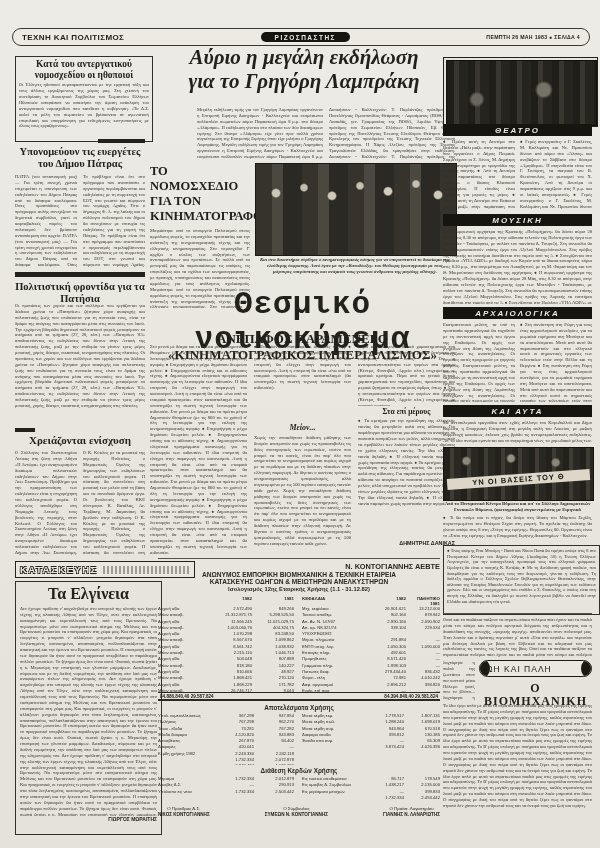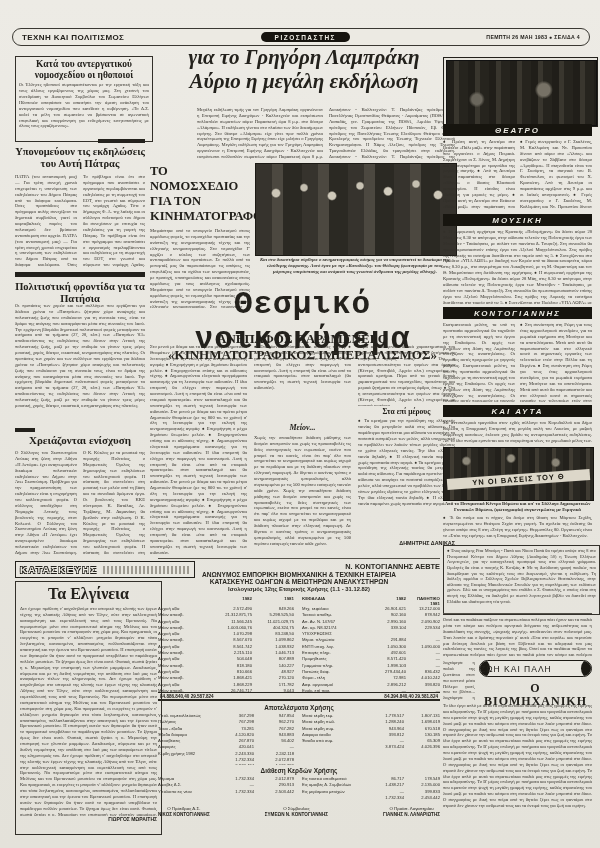--- a/index.html
+++ b/index.html
@@ -86,21 +86,21 @@
     <span class="dt">ΠΕΜΠΤΗ 26 ΜΑΗ 1983 ● ΣΕΛΙΔΑ 4</span>
   </div>
 
   <div class="abs boxed" style="left:15px;top:56px;width:130px;height:80px;padding:2px 3px;">
     <div class="h-serif" style="font-size:9.5px;">Κατά του αντεργατικού νομοσχεδίου οι ηθοποιοί</div>
     <div class="t" style="height:52px;margin-top:2px;">Οι Έλληνες ηθοποιοί συμπαραστέκονται με την εργατική τάξη και τους άλλους εργαζόμενους της χώρας μας. Στη χτεσινή του συνεδρίαση το Διοικητικό Συμβούλιο του Σωματείου Ελλήνων Ηθοποιών αποφάσισε να απαιτήσει την άμεση ανάκληση του αντεργατικού νομοσχεδίου που κατέθεσε η κυβέρνηση. «Το Δ.Σ. καλεί τα μέλη του σωματείου να βρίσκονται σε αγωνιστική επιφυλακή και επαγρύπνηση για ενδεχόμενες κινητοποιήσεις με όλους τους εργαζόμενους».</div>
   </div>
 
   <div class="abs rule" style="left:98px;top:139px;width:47px;height:4px;"></div>
   <div class="abs h-serif" style="left:15px;top:146px;width:130px;font-size:10.5px;">
-    <span>Υπονομεύουν τις εκδηλώσεις του Αυτή Πάτρας</span>
+    <span>Υπονομεύουν τις ευεργέτες του Δήμου Πάτρας</span>
   </div>
   <div class="abs cols" style="left:15px;top:174px;width:130px;height:94px;">
     <div class="t">ΠΑΤΡΑ (του ανταποκριτή μας) — Για τρίτη συνεχή χρονιά επιχειρείται η υπονόμευση των εκδηλώσεων του Δήμου Πάτρας από τα διάφορα κυκλώματα. Όσες προσπάθειες στο πρόγραμμα αυλής συνεχίζουν τα δημοτικά συμβούλια, γιατί οι καρναβαλικές παρέες του πολιτισμού δεν βρίσκουν ανταπόκριση στο αρχείο. ΠΑΤΡΑ (του ανταποκριτή μας) — Για τρίτη συνεχή χρονιά επιχειρείται η υπονόμευση των εκδηλώσεων του Δήμου Πάτρας από τα διάφορα κυκλώματα. Όσες προσπάθειες στο πρόγραμμα αυλής συνεχίζουν τα δημοτικά συμβούλια, γιατί οι καρναβαλικές παρέες του πολιτισμού δεν βρίσκουν ανταπόκριση στο αρχείο.</div>
     <div class="t">Το πρόβλημα είναι ότι στο πρόγραμμα που αναπτύσσει ο οργανισμός περιλαμβάνονται και εκδηλώσεις με τη συμμετοχή του ΕΟΤ, στο γνωστό και σύμφωνο του νομάρχη Αχαΐας. Τότε ο δήμαρχος Φ. Α. της λαϊκής και οι σύλλογοι πολιτισμού του δήμου θα συνεχίσουν με επιτυχία τις εκδηλώσεις για τη γιορτή της Πάτρας. Το πρόβλημα είναι ότι στο πρόγραμμα που αναπτύσσει ο οργανισμός περιλαμβάνονται και εκδηλώσεις με τη συμμετοχή του ΕΟΤ, στο γνωστό και σύμφωνο του νομάρχη Αχαΐας. Τότε ο δήμαρχος Φ. Α. της λαϊκής και οι σύλλογοι πολιτισμού του δήμου θα συνεχίσουν με επιτυχία τις εκδηλώσεις για τη γιορτή της Πάτρας.</div>
   </div>
 
   <div class="abs rule" style="left:15px;top:272px;width:130px;height:4.5px;"></div>
   <div class="abs h-serif" style="left:15px;top:281px;width:130px;font-size:10.5px;">
     <span>Πολιτιστική φροντίδα για τα Πατήσια</span>
   </div>
@@ -119,22 +119,22 @@
     <span class="w">ΚΑΤΑΣΚΕΥΗΣ</span>
     <span class="scr"></span>
   </div>
   <div class="abs boxed" style="left:15px;top:581px;width:137px;height:246px;padding:3px 4px;">
     <div class="h-serif" style="font-size:16px;">Τα Ελγίνεια</div>
     <div class="t" style="height:210px;margin-top:3px;">Δεν έχουμε πρόθεση ν' ασχοληθούμε στο ιστορικό της κλοπής των έργων τέχνης της κλασικής Αθήνας από τον Έλγιν, ούτε στην καλλιτεχνική καταφρόνηση και εκμετάλλευσή τους από τους Βρετανούς. Να περιοριστούμε μόνο στο εκστρατευτικό αίτημα της Μελίνας και του Βρετανικού μουσείου να επιστραφούν στη χώρα μας. Και πραγματικά, οι ευεργέτες τι μπορούν ν' αλλάξουν: μνημεία θησαυρών στα τόσα λεηλατημένα, κατοικημένα, αποσπασμένα, πολλαπλασιάζονται στην απαιτητική και την έρευνα του Βρετανικού μουσείου. Η επιστροφή αυτών των θησαυρών θα ήταν αυτό το πραγματικό υπερβόλαιο το παράδειγμα πολλών μουσείων. Το ζήτημα όμως δεν είναι αυτό. Φυσικά, σωστά ζητάει η κ. Μερκούρη την επιστροφή των γλυπτών μαρμάρων. Διεκδικούμε, σύμφωνα και με τη διεθνή νομιμότητα, την απόδοση στο λαό μας των αναφαίρετων τίτλων της κληρονομιάς του. Δεν έχουμε πρόθεση ν' ασχοληθούμε στο ιστορικό της κλοπής των έργων τέχνης της κλασικής Αθήνας από τον Έλγιν, ούτε στην καλλιτεχνική καταφρόνηση και εκμετάλλευσή τους από τους Βρετανούς. Να περιοριστούμε μόνο στο εκστρατευτικό αίτημα της Μελίνας και του Βρετανικού μουσείου να επιστραφούν στη χώρα μας. Και πραγματικά, οι ευεργέτες τι μπορούν ν' αλλάξουν: μνημεία θησαυρών στα τόσα λεηλατημένα, κατοικημένα, αποσπασμένα, πολλαπλασιάζονται στην απαιτητική και την έρευνα του Βρετανικού μουσείου. Η επιστροφή αυτών των θησαυρών θα ήταν αυτό το πραγματικό υπερβόλαιο το παράδειγμα πολλών μουσείων. Το ζήτημα όμως δεν είναι αυτό. Φυσικά, σωστά ζητάει η κ. Μερκούρη την επιστροφή των γλυπτών μαρμάρων. Διεκδικούμε, σύμφωνα και με τη διεθνή νομιμότητα, την απόδοση στο λαό μας των αναφαίρετων τίτλων της κληρονομιάς του. Δεν έχουμε πρόθεση ν' ασχοληθούμε στο ιστορικό της κλοπής των έργων τέχνης της κλασικής Αθήνας από τον Έλγιν, ούτε στην καλλιτεχνική καταφρόνηση και εκμετάλλευσή τους από τους Βρετανούς. Να περιοριστούμε μόνο στο εκστρατευτικό αίτημα της Μελίνας και του Βρετανικού μουσείου να επιστραφούν στη χώρα μας. Και πραγματικά, οι ευεργέτες τι μπορούν ν' αλλάξουν: μνημεία θησαυρών στα τόσα λεηλατημένα, κατοικημένα, αποσπασμένα, πολλαπλασιάζονται στην απαιτητική και την έρευνα του Βρετανικού μουσείου. Η επιστροφή αυτών των θησαυρών θα ήταν αυτό το πραγματικό υπερβόλαιο το παράδειγμα πολλών μουσείων. Το ζήτημα όμως δεν είναι αυτό. Φυσικά, σωστά ζητάει η κ. Μερκούρη την επιστροφή των γλυπτών μαρμάρων. Διεκδικούμε, σύμφωνα και με τη διεθνή νομιμότητα, την απόδοση στο λαό μας των αναφαίρετων τίτλων της κληρονομιάς του.</div>
     <div style="text-align:right;font-weight:bold;font-size:5px;font-family:'Liberation Sans',sans-serif;">ΓΙΩΡΓΟΣ ΜΩΡΑΙΤΗΣ</div>
   </div>
 
   <div class="abs h-serif ital" style="left:150px;top:46px;width:308px;font-size:21px;">
+    <div>Αύριο η μεγάλη εκδήλωση</div>
     <div>για το Γρηγόρη Λαμπράκη</div>
-    <div>Αύριο η μεγάλη εκδήλωση</div>
   </div>
   <div class="abs cols" style="left:197px;top:107px;width:258px;height:53px;">
     <div class="t">Μεγάλη εκδήλωση τιμής για τον Γρηγόρη Λαμπράκη οργανώνουν η Επιτροπή Ειρήνης Δικηγόρων - Καλλιτεχνών και εκπρόσωποι πολλαπλών σωματείων αύριο Παρασκευή ώρα 8 μ.μ. στο θέατρο «Αλάμπρα». Η εκδήλωση γίνεται στο πλαίσιο των δύο δεκαήμερων ειρήνης. Στο θέατρο «Αλάμπρα» είχε γίνει πριν πολλά χρόνια συγκέντρωση της Επιτροπής Ειρήνης όπου είχε μιλήσει ο Γρηγόρης Λαμπράκης. Μεγάλη εκδήλωση τιμής για τον Γρηγόρη Λαμπράκη οργανώνουν η Επιτροπή Ειρήνης Δικηγόρων - Καλλιτεχνών και εκπρόσωποι πολλαπλών σωματείων αύριο Παρασκευή ώρα 8 μ.μ. στο θέατρο «Αλάμπρα». Η εκδήλωση γίνεται στο πλαίσιο των δύο δεκαήμερων ειρήνης. Στο θέατρο «Αλάμπρα» είχε γίνει πριν πολλά χρόνια συγκέντρωση της Επιτροπής Ειρήνης όπου είχε μιλήσει ο Γρηγόρης Λαμπράκης.</div>
     <div class="t">Διοικήσουν - Καλλιτεχνών: Τ. Παρλάντζας πρόεδρος της Πανελλήνιας Ομοσπονδίας Θεάματος - Ακροάματος (ΠΟΘΑ), Γρ. Λαπαδάς, γεν. Γραμματέας της ΠΟΘΑ, Αιμιλία Υψηλάντη, πρόεδρος του Σωματείου Ελλήνων Ηθοποιών, Εβ. Φύρου, πρόεδρος της Πανελλήνιας Ένωσης Ελεύθερου Θεάτρου και Χ. Κρεκλερής του προεδρείου της Ένωσης Τεχνικών Ελληνικού Κινηματογράφου. Η Χάρις Αλεξίου, πρόεδρος της Ένωσης Τραγουδιστών Ελλάδας, θα τραγουδήσει στην εκδήλωση. Διοικήσουν - Καλλιτεχνών: Τ. Παρλάντζας πρόεδρος της Πανελλήνιας Ομοσπονδίας Θεάματος - Ακροάματος (ΠΟΘΑ), Γρ. Λαπαδάς, γεν. Γραμματέας της ΠΟΘΑ, Αιμιλία Υψηλάντη, πρόεδρος του Σωματείου Ελλήνων Ηθοποιών, Εβ. Φύρου, πρόεδρος της Πανελλήνιας Ένωσης Ελεύθερου Θεάτρου και Χ. Κρεκλερής του προεδρείου της Ένωσης Τεχνικών Ελληνικού Κινηματογράφου. Η Χάρις Αλεξίου, πρόεδρος της Ένωσης Τραγουδιστών Ελλάδας, θα τραγουδήσει στην εκδήλωση.</div>
   </div>
 
   <div class="abs" style="left:150px;top:164px;width:100px;">
     <div class="h-serif" style="font-size:12.5px;text-align:left;line-height:1.2;">ΤΟ ΝΟΜΟΣΧΕΔΙΟ ΓΙΑ ΤΟΝ ΚΙΝΗΜΑΤΟΓΡΑΦΟ</div>
     <div class="t" style="height:80px;margin-top:4px;">Μοιράστηκε από το υπουργείο Πολιτισμού στους αρμόδιους φορείς, το νομοσχέδιο προστασίας και την ανάπτυξη της κινηματογραφικής τέχνης και της ελληνικής κινηματογραφίας. Στο νομοσχέδιο Γ' αρχίζει ο κύκλος των συζητήσεων, των αντιπαραθέσεων και προτάσεων. Σε πολλά από τα ρεπορτάζ μας θα παρουσιάσουμε τις απόψεις, τις επιφυλάξεις και τα σχόλια των κινηματογραφιστών, με προσοχή, υποσημειώσεις και ανακοινώσεις στους αρμόδιους για τους ανάλογους σχολιασμούς. Μοιράστηκε από το υπουργείο Πολιτισμού στους αρμόδιους φορείς, το νομοσχέδιο προστασίας και την ανάπτυξη της κινηματογραφικής τέχνης και της ελληνικής κινηματογραφίας. Στο νομοσχέδιο Γ' αρχίζει ο κύκλος των συζητήσεων, των αντιπαραθέσεων και προτάσεων. Σε πολλά από τα ρεπορτάζ μας θα παρουσιάσουμε τις απόψεις, τις επιφυλάξεις και τα σχόλια των κινηματογραφιστών, με προσοχή, υποσημειώσεις και ανακοινώσεις στους αρμόδιους για τους ανάλογους σχολιασμούς.</div>
   </div>
@@ -343,21 +343,21 @@
 
   <div class="abs banner" style="left:443px;top:124px;width:149px;height:12px;">ΘΕΑΤΡΟ</div>
   <div class="abs cols" style="left:443px;top:139px;width:149px;height:72px;gap:5px;">
     <div class="t">● Πρώτη αυτή τη Δευτέρα στο Βεάκειο «Πάλι μαζί» στην παράσταση που οργανώνει ο Δήμος Πειραιά. Συμμετέχουν οι Σ. Ξένος, Μ. Δημήτρη και το συγκρότημα με τραγούδια της μεγάλης σκηνής. ● Από τη Δευτέρα δίνει παραστάσεις στο θέατρο «Αθηνά» ο θίασος Κλασικού ρεπερτορίου. Η είσοδος είναι ελεύθερη για μερικές τις μέρες. ● Πρώτη αυτή τη Δευτέρα στο Βεάκειο «Πάλι μαζί» στην παράσταση που οργανώνει ο Δήμος Πειραιά. Συμμετέχουν οι Σ. Ξένος, Μ. Δημήτρη και το συγκρότημα με τραγούδια της μεγάλης σκηνής. ● Από τη Δευτέρα δίνει παραστάσεις στο θέατρο «Αθηνά» ο θίασος Κλασικού ρεπερτορίου. Η είσοδος είναι ελεύθερη για μερικές τις μέρες.</div>
     <div class="t">● Γερές συνεργασίες: ο Γ. Σκαλένος, Μ. Καλλιμάνη και Ντ. Προκοπίου δίνουν από αύριο στο «Άλσος» και ανεβάζουν το Σάββατο στο θέατρο «Αμφίθεμα». Η σκηνοθεσία είναι του Γ. Σκούρτη, τα σκηνικά του Β. Φωτόπουλου, οι φωτισμοί του Χ. Κρανιώτη. Από τη Δευτέρα οι παραστάσεις αρχίζουν στις 9 μ.μ. και οι λαϊκές απογευματινές. ● Γερές συνεργασίες: ο Γ. Σκαλένος, Μ. Καλλιμάνη και Ντ. Προκοπίου δίνουν από αύριο στο «Άλσος» και ανεβάζουν το Σάββατο στο θέατρο «Αμφίθεμα». Η σκηνοθεσία είναι του Γ. Σκούρτη, τα σκηνικά του Β. Φωτόπουλου, οι φωτισμοί του Χ. Κρανιώτη. Από τη Δευτέρα οι παραστάσεις αρχίζουν στις 9 μ.μ. και οι λαϊκές απογευματινές.</div>
   </div>
 
   <div class="abs banner" style="left:443px;top:214px;width:149px;height:12px;">ΜΟΥΣΙΚΗ</div>
   <div class="abs t" style="left:443px;top:229px;width:149px;height:75px;">● Η συμφωνική ορχήστρα της Κρατικής «Πολυμήχανη» θα δώσει αύριο 28 Μάη, στις 8.30 το απόγευμα, στην αίθουσα τελετών της Πολυτεχνικής έργα των Μπετόβεν - Τσαϊκόφσκι, με σολίστ τον πιανίστα Δ. Τουφεξή. Στη συναυλία θα πρωτοπαρουσιαστούν επίσης έργα του Αξελού Μαγγελόπουλου. Στις πρόβες της Λυρικής τα εισιτήρια διατίθενται στο ταμείο από τις 5. ● Συνεχίζονται στο Ηρώδειο «ΥΠΑ ΛΩΡΑ» με διαδοχή των Κορών από τα δίκαια κουαρτέτα, κύρια στις 8.30 μ.μ., στο συγκρότημα του Λυκαβηττού, με τη Μ. Φαραντούρη και τον Θ. Μικρούτσικο στη διεύθυνση της ορχήστρας. ● Η συμφωνική ορχήστρα της Κρατικής «Πολυμήχανη» θα δώσει αύριο 28 Μάη, στις 8.30 το απόγευμα, στην αίθουσα τελετών της Πολυτεχνικής έργα των Μπετόβεν - Τσαϊκόφσκι, με σολίστ τον πιανίστα Δ. Τουφεξή. Στη συναυλία θα πρωτοπαρουσιαστούν επίσης έργα του Αξελού Μαγγελόπουλου. Στις πρόβες της Λυρικής τα εισιτήρια διατίθενται στο ταμείο από τις 5. ● Συνεχίζονται στο Ηρώδειο «ΥΠΑ ΛΩΡΑ» με διαδοχή των Κορών από τα δίκαια κουαρτέτα, κύρια στις 8.30 μ.μ., στο συγκρότημα του Λυκαβηττού, με τη Μ. Φαραντούρη και τον Θ. Μικρούτσικο στη διεύθυνση της ορχήστρας.</div>
 
-  <div class="abs banner" style="left:443px;top:307px;width:149px;height:12px;">ΚΟΝΤΟΓΙΑΝΝΗΣ</div>
+  <div class="abs banner" style="left:443px;top:307px;width:149px;height:12px;">ΑΡΧΑΙΟΛΟΓΙΚΑ</div>
   <div class="abs cols" style="left:443px;top:322px;width:149px;height:80px;gap:5px;">
     <div class="t">Εκστρατευτικά μελέτη, τα υπό τη προστασία αρχαιολογικά θα ταχυθούν με τη συντονιστική αρχή του έργου της Επιδαύρου. Οι αρχές των μνημείων στη Δύση της Ακρόπολης συνεχίζουν τις αναστηλώσεις. Οι εργασίες αυτές προχωρούν με γοργούς ρυθμούς. Εκστρατευτικά μελέτη, τα υπό τη προστασία αρχαιολογικά θα ταχυθούν με τη συντονιστική αρχή του έργου της Επιδαύρου. Οι αρχές των μνημείων στη Δύση της Ακρόπολης συνεχίζουν τις αναστηλώσεις. Οι εργασίες αυτές προχωρούν με γοργούς ρυθμούς. Εκστρατευτικά μελέτη, τα υπό τη προστασία αρχαιολογικά θα ταχυθούν με τη συντονιστική αρχή του έργου της Επιδαύρου. Οι αρχές των μνημείων στη Δύση της Ακρόπολης συνεχίζουν τις αναστηλώσεις. Οι εργασίες αυτές προχωρούν με γοργούς ρυθμούς.</div>
     <div class="t">● Στη συνάντηση στη Ρώμη για τους ένας αρχαιολογικού συνεδρίου, για τα ρωμαϊκά ευρήματα στη Μεσόγειο και τα αποτελέσματα. Μετά από αυτό θα παρουσιαστούν και στο ελληνικό κοινό οι σημαντικές εργασίες των τελευταίων ετών στην Πέλλα και τη Βεργίνα. ● Στη συνάντηση στη Ρώμη για τους ένας αρχαιολογικού συνεδρίου, για τα ρωμαϊκά ευρήματα στη Μεσόγειο και τα αποτελέσματα. Μετά από αυτό θα παρουσιαστούν και στο ελληνικό κοινό οι σημαντικές εργασίες των τελευταίων ετών στην Πέλλα και τη Βεργίνα. ● Στη συνάντηση στη Ρώμη για τους ένας αρχαιολογικού συνεδρίου, για τα ρωμαϊκά ευρήματα στη Μεσόγειο και τα αποτελέσματα. Μετά από αυτό θα παρουσιαστούν και στο ελληνικό κοινό οι σημαντικές εργασίες των τελευταίων ετών στην Πέλλα και τη Βεργίνα.</div>
   </div>
 
   <div class="abs banner" style="left:443px;top:405px;width:149px;height:12px;">ΚΑΙ ΑΥΤΑ</div>
   <div class="abs t" style="left:443px;top:420px;width:149px;height:25px;">Με αντιπολεμικά τραγούδια στον εχθές σύλλογο του Κορυδαλλού και Δήμο Βύρωνα, η Επαρχιακή Επιτροπή στη μεγάλη αυλή του Λυκείου, με μαζική συμμετοχή κατοίκων, έκλεισε χτες βράδυ τις αντιιμπεριαλιστικές εκδηλώσεις. Απ' το ίδιο πνεύμα εμπνέεται και το συγκρότημα νέων, το χορωδιακό μέλος των.</div>
   <div class="abs crowd" style="left:443px;top:447px;width:149px;height:52px;border:1px solid #15130f;">
     <div class="stripe">ΥΝ ΟΙ ΒΑΣΕΙΣ ΤΟΥ Θ</div>
   </div>

